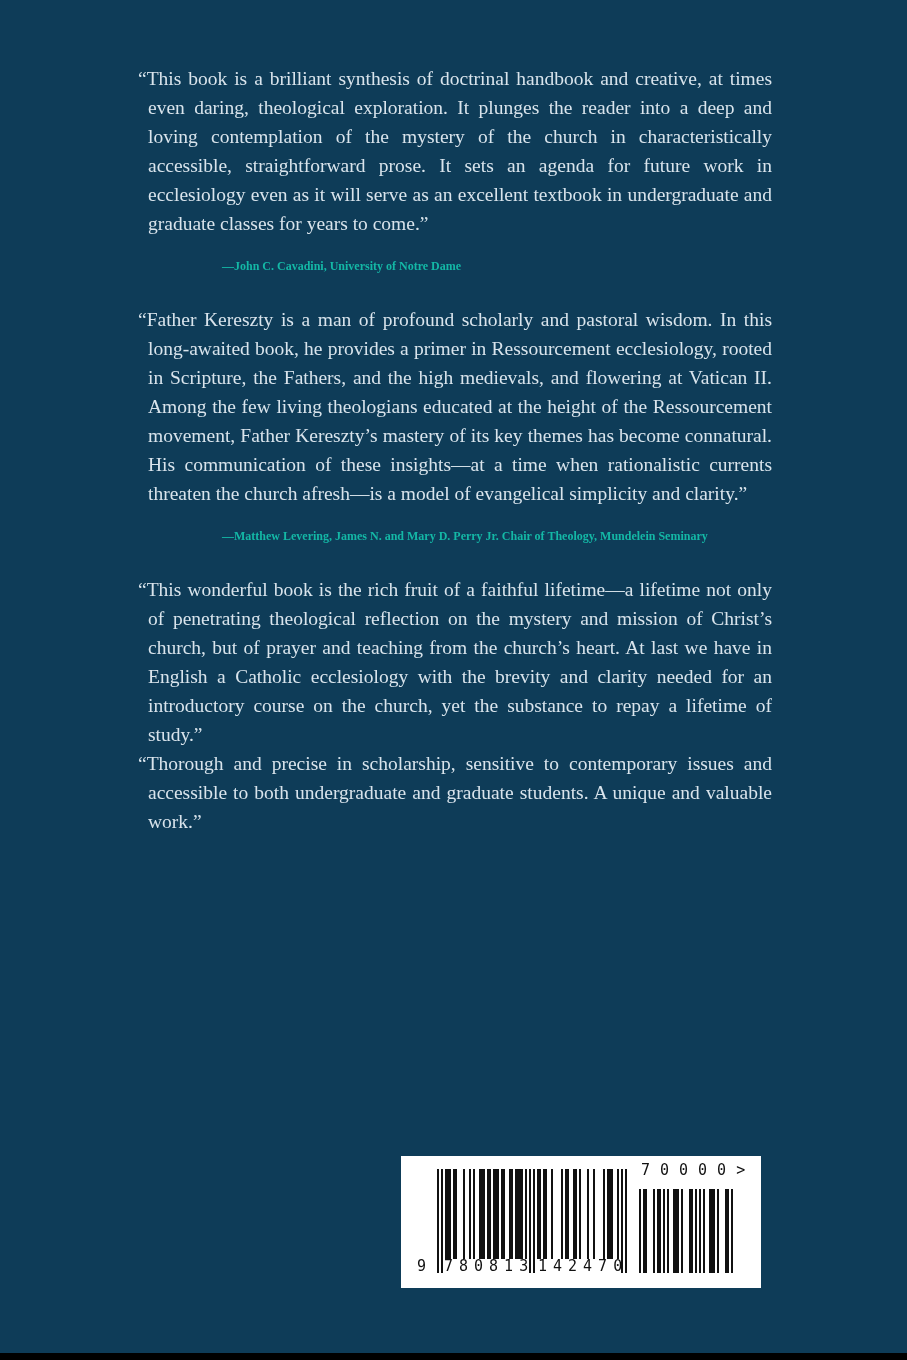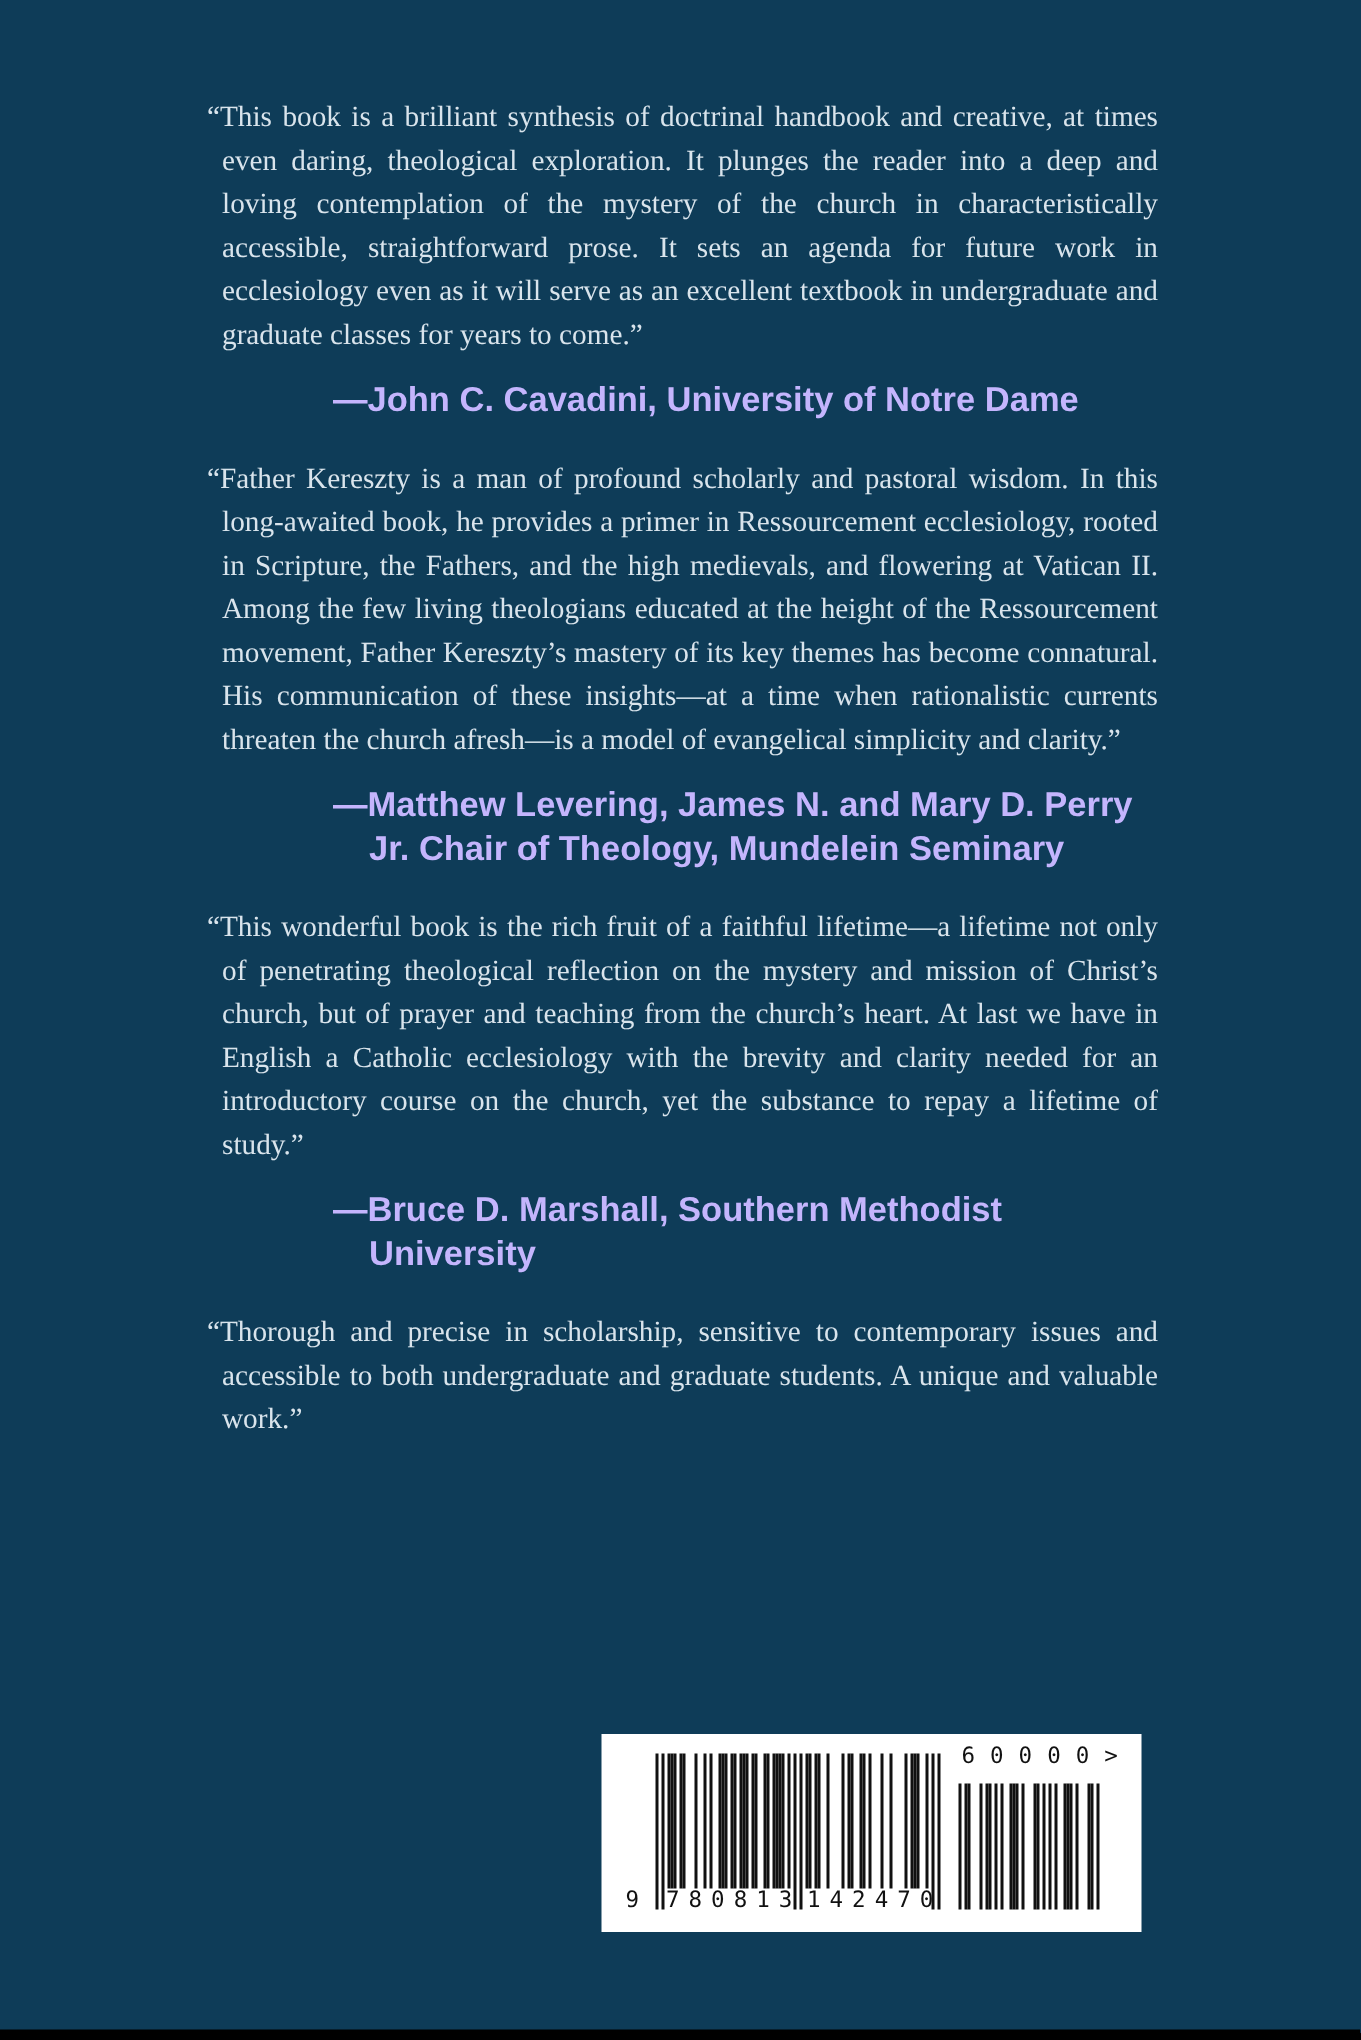--- a/index.html
+++ b/index.html
@@ -24,24 +24,24 @@
   .quote {
     color: #d9e4ec;
     font-size: 19.5px;
     line-height: 29px;
     text-align: justify;
     text-indent: -10px;
     margin: 0;
   }
 
   .attribution {
-    font-family: Liberation Sans, sans-serif;
+    font-family: Liberation Serif, serif;
     font-weight: 700;
-    color: #c4b5fd;
-    font-size: 23px;
+    color: #14b8a6;
+    font-size: 12px;
     line-height: 29px;
     margin: 14px 0 24px 74px;
     padding-left: 24px;
     text-indent: -24px;
   }
   .attribution .em { font-style: italic; }
 
   .bio {
     color: #dce7ee;
     font-size: 20px;
@@ -95,21 +95,20 @@
 <div class="cover">
   <div class="content">
 
     <p class="quote">“This book is a brilliant synthesis of doctrinal handbook and creative, at times even daring, theological exploration. It plunges the reader into a deep and loving contemplation of the mystery of the church in characteristically accessible, straightforward prose. It sets an agenda for future work in ecclesiology even as it will serve as an excellent textbook in undergraduate and graduate classes for years to come.”</p>
     <p class="attribution"><span>—John C. Cavadini, University of Notre Dame</span><span class="em"></span></p>
 
     <p class="quote">“Father Kereszty is a man of profound scholarly and pastoral wisdom. In this long-awaited book, he provides a primer in Ressourcement ecclesiology, rooted in Scripture, the Fathers, and the high medievals, and flowering at Vatican II. Among the few living theologians educated at the height of the Ressourcement movement, Father Kereszty’s mastery of its key themes has become connatural. His communication of these insights—at a time when rationalistic currents threaten the church afresh—is a model of evangelical simplicity and clarity.”</p>
     <p class="attribution"><span>—Matthew Levering, James N. and Mary D. Perry Jr. Chair of Theology, Mundelein Seminary</span><span class="em"></span></p>
 
     <p class="quote">“This wonderful book is the rich fruit of a faithful lifetime—a lifetime not only of penetrating theological reflection on the mystery and mission of Christ’s church, but of prayer and teaching from the church’s heart. At last we have in English a Catholic ecclesiology with the brevity and clarity needed for an introductory course on the church, yet the substance to repay a lifetime of study.”</p>
-    <p class="attribution"><span>—Bruce D. Marshall, Southern Methodist University</span><span class="em"></span></p>
 
     <p class="quote">“Thorough and precise in scholarship, sensitive to contemporary issues and accessible to both undergraduate and graduate students. A unique and valuable work.”</p>
 
   </div>
 
   <div class="barcode-box">
     <div id="bc-main" class="bc-bars">
         <div style="width: 2px; height: 104px; background: rgb(17, 17, 17); flex: 0 0 auto;"></div>
         <div style="width: 2px; height: 104px; background: transparent; flex: 0 0 auto;"></div>
         <div style="width: 2px; height: 104px; background: rgb(17, 17, 17); flex: 0 0 auto;"></div>
@@ -252,17 +251,17 @@
         <div style="width: 2px; height: 84px; background: transparent; flex: 0 0 auto;"></div>
         <div style="width: 2px; height: 84px; background: transparent; flex: 0 0 auto;"></div>
         <div style="width: 2px; height: 84px; background: rgb(17, 17, 17); flex: 0 0 auto;"></div>
         <div style="width: 2px; height: 84px; background: rgb(17, 17, 17); flex: 0 0 auto;"></div>
         <div style="width: 2px; height: 84px; background: transparent; flex: 0 0 auto;"></div>
         <div style="width: 2px; height: 84px; background: rgb(17, 17, 17); flex: 0 0 auto;"></div>
       </div>
     <span id="bc-first" class="bc-digit">9</span>
     <span id="bc-left" class="bc-digit">780813</span>
     <span id="bc-right" class="bc-digit">142470</span>
-    <span id="bc-supptext" class="bc-digit"><span>60000</span><span>&gt;</span></span>
+    <span id="bc-supptext" class="bc-digit"><span>70000</span><span>&gt;</span></span>
   </div>
 
   <div class="bottom-bar"></div>
 </div>
 
 </body></html>

